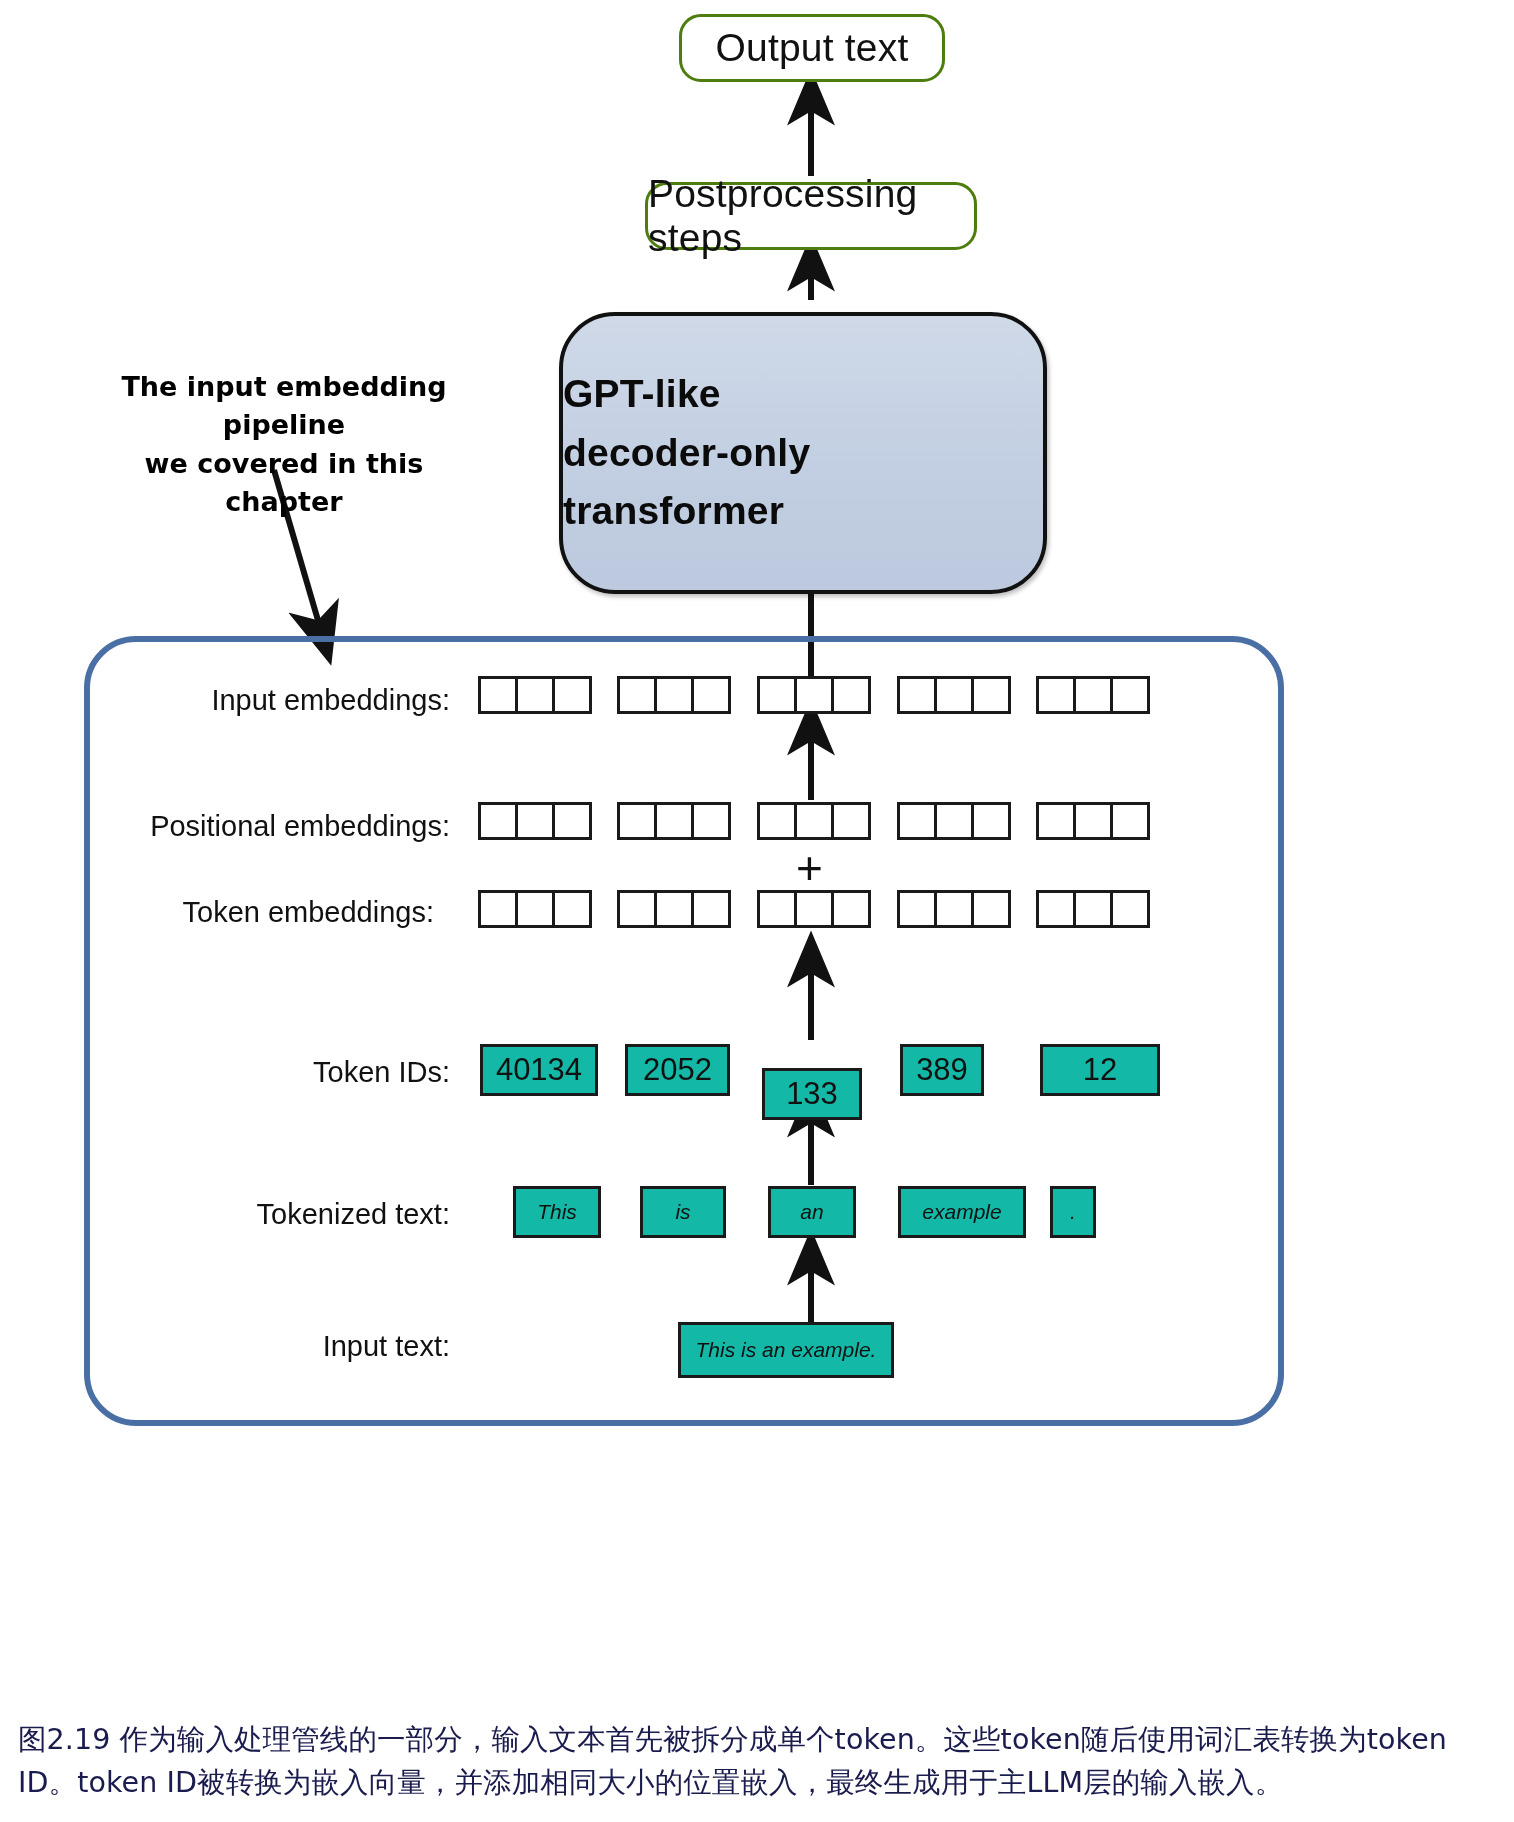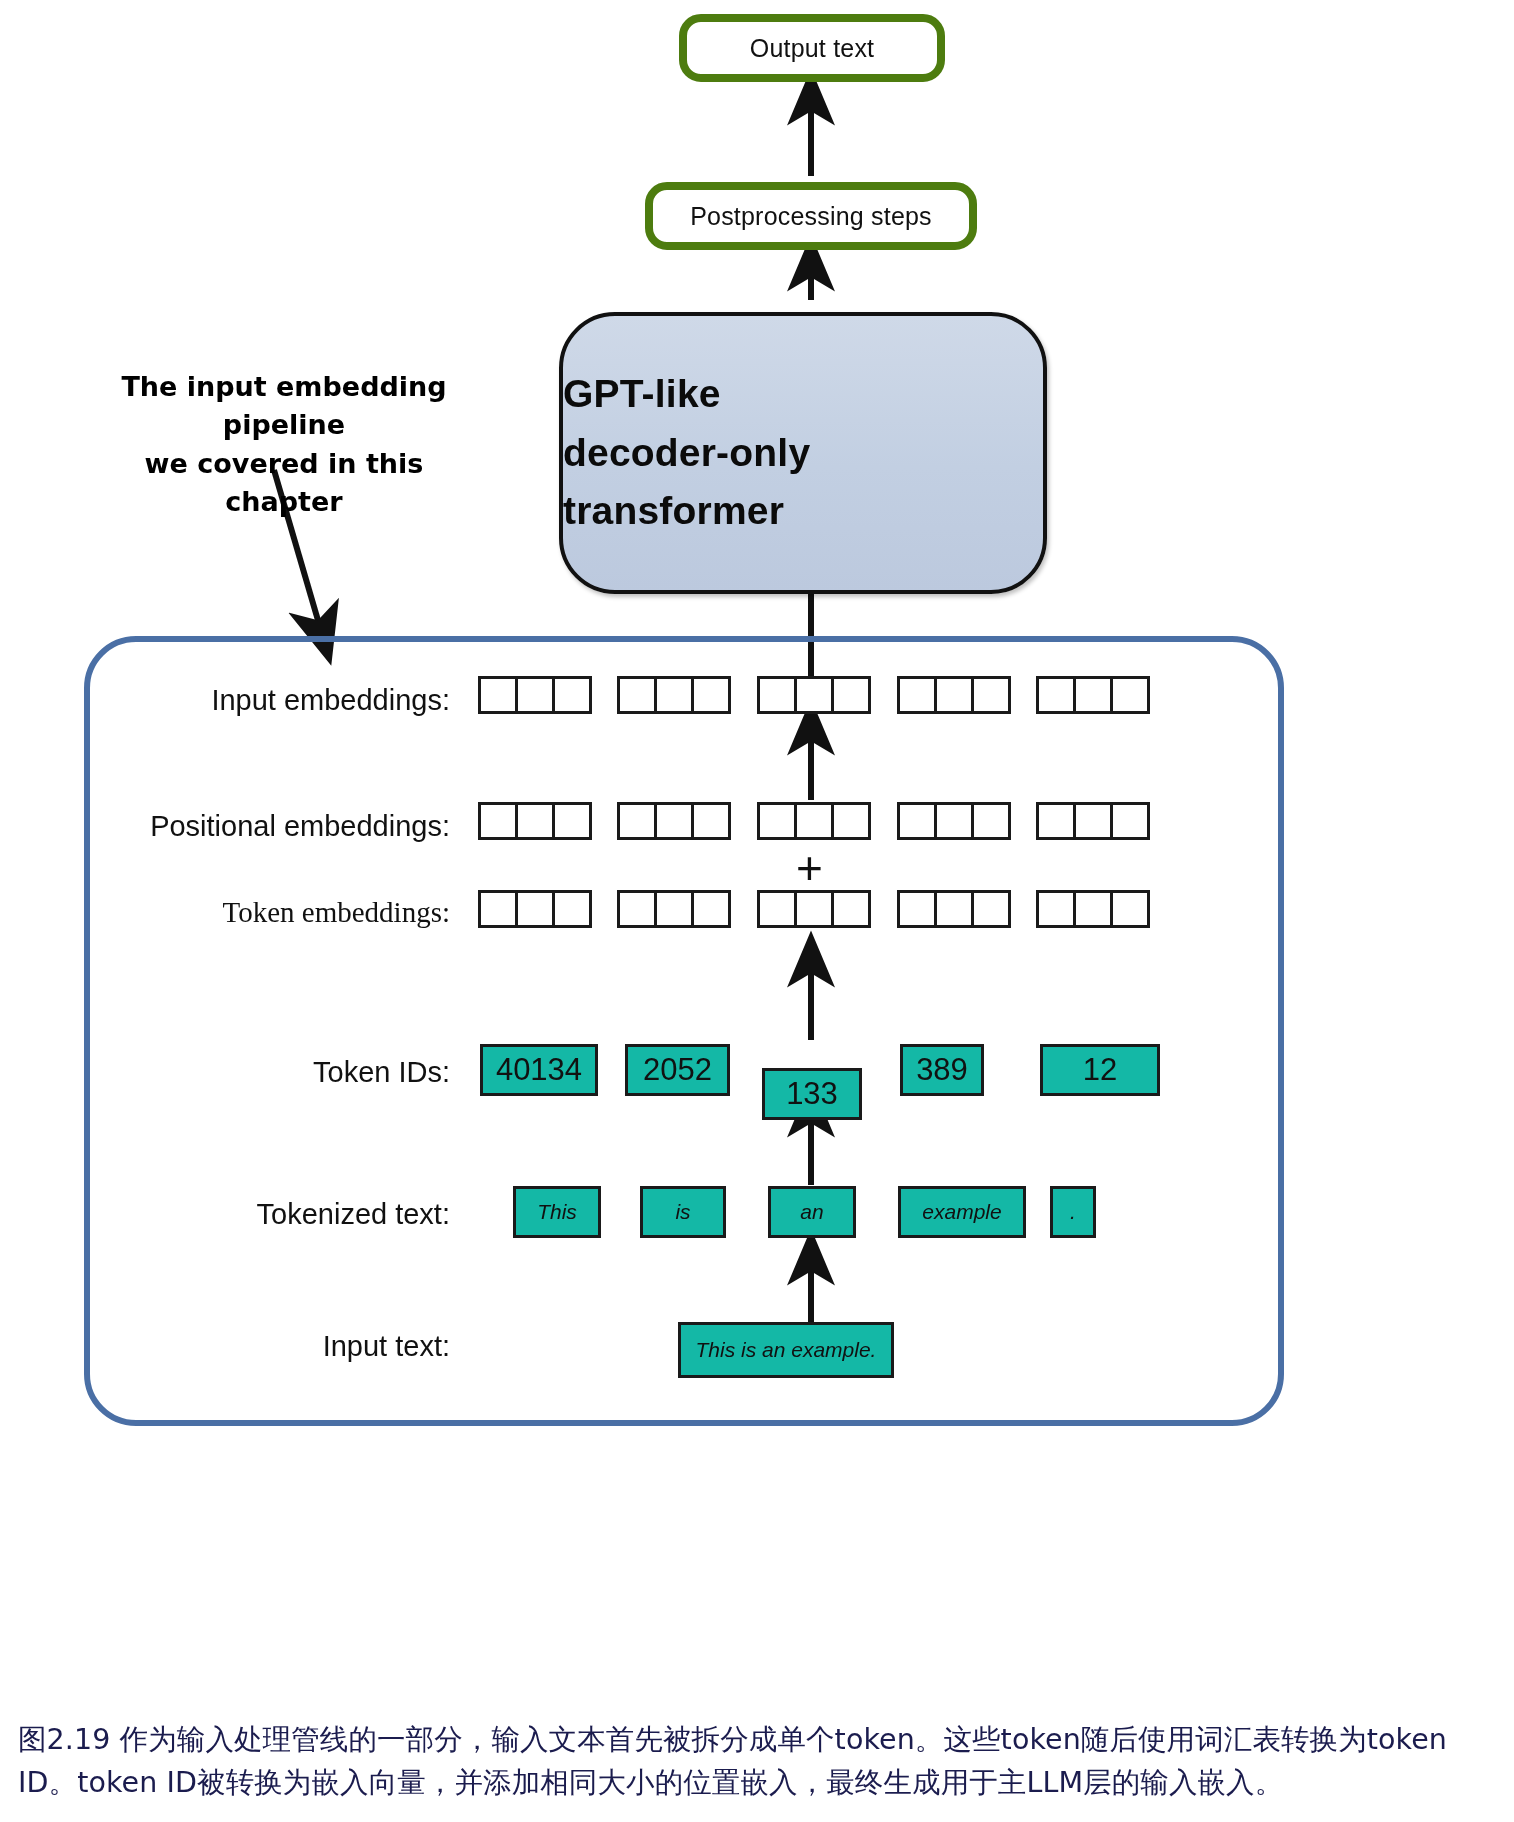--- a/index.html
+++ b/index.html
@@ -19,28 +19,28 @@
     position: absolute;
     left: 0; top: 0;
     width: 1514px;
     height: 1822px;
   }
 
   
   .rbox {
     position: absolute;
     box-sizing: border-box;
-    border: 8px solid #4d7c0f;
+    border: 3px solid #4d7c0f;
     border-radius: 22px;
     background: #ffffff;
     display: flex;
     align-items: center;
     justify-content: center;
     color: #111;
-    font-size: 25px;
+    font-size: 39px;
     letter-spacing: .2px;
   }
 
   #output-text-box { left: 679px; top: 14px;  width: 266px; height: 68px; }
   #postprocessing-box { left: 645px; top: 182px; width: 332px; height: 68px; }
 
   #gpt-box {
     position: absolute;
     left: 559px; top: 312px; width: 488px; height: 282px;
     box-sizing: border-box;
@@ -201,21 +201,21 @@
 
   <div id="annotation-text">
     <div>The input embedding pipeline</div>
     <div>we covered in this chapter</div>
   </div>
 
   <div id="pipeline-container"></div>
 
   <div class="row-label" style="left:180px; top:684px; width:270px;">Input embeddings:</div>
   <div class="row-label" style="left:120px; top:810px; width:330px;">Positional embeddings:</div>
-  <div class="row-label" style="left:150px; top:896px; width:300px;font-family:Liberation Serif, serif;">Token embeddings:</div>
+  <div class="row-label" style="left:134px; top:896px; width:300px;">Token embeddings:</div>
   <div class="row-label" style="left:200px; top:1056px; width:250px;">Token IDs:</div>
   <div class="row-label" style="left:160px; top:1198px; width:290px;">Tokenized text:</div>
   <div class="row-label" style="left:170px; top:1330px; width:280px;">Input text:</div>
 
   <div id="emb-row-input">
       <div class="emb-group" style="left: 478px; top: 676px;">
         <div class="emb-cell"></div>
         <div class="emb-cell"></div>
         <div class="emb-cell"></div>
       </div>

